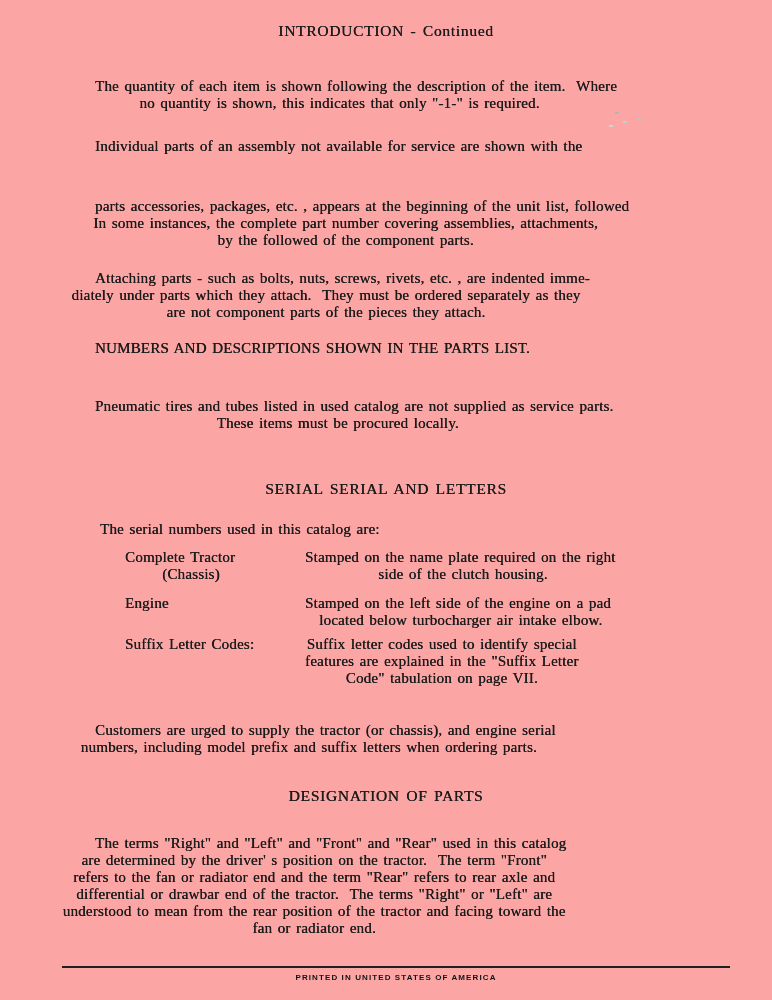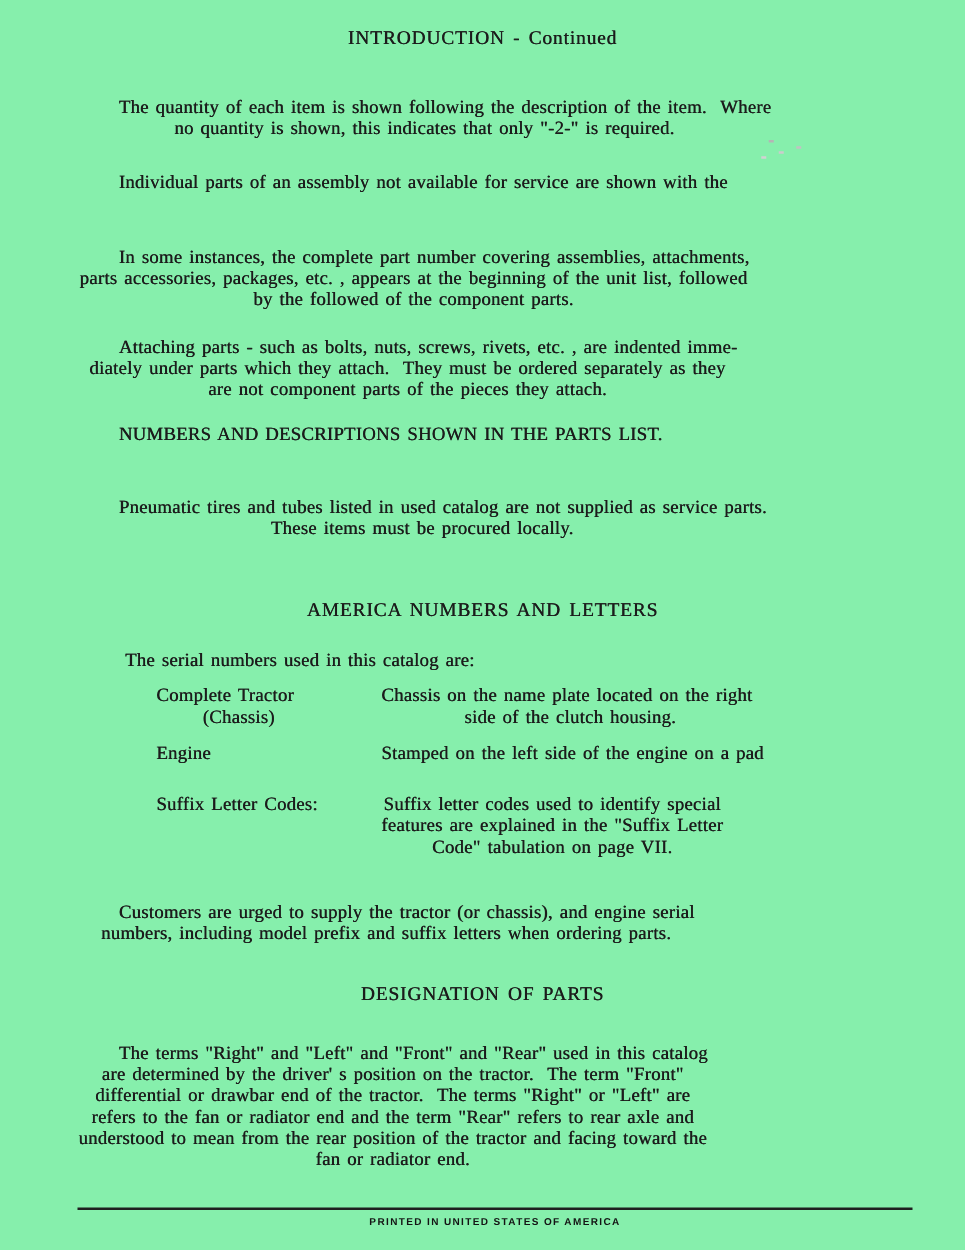--- a/index.html
+++ b/index.html
@@ -1,17 +1,17 @@
 <!DOCTYPE html>
 <html><head>
 <meta charset="utf-8">
 <style>
   html,body{margin:0;padding:0;background:#ffffff;}
   .page{
-    position:relative;width:772px;height:1000px;background:#86efac;
+    position:relative;width:772px;height:1000px;background:#fca5a5;
     font-family:"Liberation Serif","DejaVu Serif",serif;color:#1c1c1c;
     overflow:hidden;text-shadow:0.3px 0 0 currentColor;
   }
   .line{white-space:pre;text-align:center;}
   .para{position:absolute;left:62px;font-size:15px;line-height:17px;letter-spacing:0.2px;word-spacing:1.5px;}
   .para .line:first-child{padding-left:33px;}
   .heading{position:absolute;left:62px;width:648px;text-align:center;font-size:15.5px;letter-spacing:0.7px;word-spacing:2px;font-weight:normal;margin:0;}
   .lead{position:absolute;left:100px;font-size:15px;line-height:17px;letter-spacing:0.2px;word-spacing:1.5px;}
   .row{position:absolute;left:125px;font-size:15px;line-height:17px;letter-spacing:0.2px;word-spacing:1.5px;}
   .row .term{position:absolute;left:0;top:0;}
@@ -29,64 +29,65 @@
 <body>
 
 <div class="page">
 
   <h1 class="heading" style="top:22px">INTRODUCTION - Continued</h1>
 
   <div class="artifact"></div>
 
   <div class="para" style="top:78px">
       <div class="line">The quantity of each item is shown following the description of the item.  Where</div>
-      <div class="line">no quantity is shown, this indicates that only "-2-" is required.</div>
+      <div class="line">no quantity is shown, this indicates that only "-1-" is required.</div>
     </div>
   <div class="para" style="top:138px">
       <div class="line">Individual parts of an assembly not available for service are shown with the</div>
     </div>
   <div class="para" style="top:198px">
+      <div class="line">parts accessories, packages, etc. , appears at the beginning of the unit list, followed</div>
       <div class="line">In some instances, the complete part number covering assemblies, attachments,</div>
-      <div class="line">parts accessories, packages, etc. , appears at the beginning of the unit list, followed</div>
       <div class="line">by the followed of the component parts.</div>
     </div>
   <div class="para" style="top:270px">
       <div class="line">Attaching parts - such as bolts, nuts, screws, rivets, etc. , are indented imme-</div>
       <div class="line">diately under parts which they attach.  They must be ordered separately as they</div>
       <div class="line">are not component parts of the pieces they attach.</div>
     </div>
   <div class="para" style="top:340px">
       <div class="line">NUMBERS AND DESCRIPTIONS SHOWN IN THE PARTS LIST.</div>
     </div>
   <div class="para" style="top:398px">
       <div class="line">Pneumatic tires and tubes listed in used catalog are not supplied as service parts.</div>
       <div class="line">These items must be procured locally.</div>
     </div>
 
-  <h2 class="heading" style="top:480px">AMERICA NUMBERS AND LETTERS</h2>
+  <h2 class="heading" style="top:480px">SERIAL SERIAL AND LETTERS</h2>
 
   <div class="lead" style="top:521px">The serial numbers used in this catalog are:</div>
 
   <div class="row" style="top:549px">
     <div class="term">
         <div class="line">Complete Tractor</div>
         <div class="line">    (Chassis)</div>
       </div>
     <div class="desc">
-        <div class="line">Chassis on the name plate located on the right</div>
+        <div class="line">Stamped on the name plate required on the right</div>
         <div class="line"> side of the clutch housing.</div>
       </div>
   </div>
 
   <div class="row" style="top:595px">
     <div class="term">
         <div class="line">Engine</div>
       </div>
     <div class="desc">
         <div class="line">Stamped on the left side of the engine on a pad</div>
+        <div class="line"> located below turbocharger air intake elbow.</div>
       </div>
   </div>
 
   <div class="row" style="top:636px">
     <div class="term">
         <div class="line">Suffix Letter Codes:</div>
       </div>
     <div class="desc">
         <div class="line">Suffix letter codes used to identify special</div>
         <div class="line">features are explained in the "Suffix Letter</div>
@@ -97,22 +98,22 @@
   <div class="para" style="top:722px">
       <div class="line">Customers are urged to supply the tractor (or chassis), and engine serial</div>
       <div class="line">numbers, including model prefix and suffix letters when ordering parts.</div>
     </div>
 
   <h2 class="heading" style="top:787px">DESIGNATION OF PARTS</h2>
 
   <div class="para" style="top:835px">
       <div class="line">The terms "Right" and "Left" and "Front" and "Rear" used in this catalog</div>
       <div class="line">are determined by the driver' s position on the tractor.  The term "Front"</div>
+      <div class="line">refers to the fan or radiator end and the term "Rear" refers to rear axle and</div>
       <div class="line">differential or drawbar end of the tractor.  The terms "Right" or "Left" are</div>
-      <div class="line">refers to the fan or radiator end and the term "Rear" refers to rear axle and</div>
       <div class="line">understood to mean from the rear position of the tractor and facing toward the</div>
       <div class="line">fan or radiator end.</div>
     </div>
 
   <div class="footer-rule"></div>
   <div class="printed">PRINTED IN UNITED STATES OF AMERICA</div>
 
 </div>
 
 </body></html>

